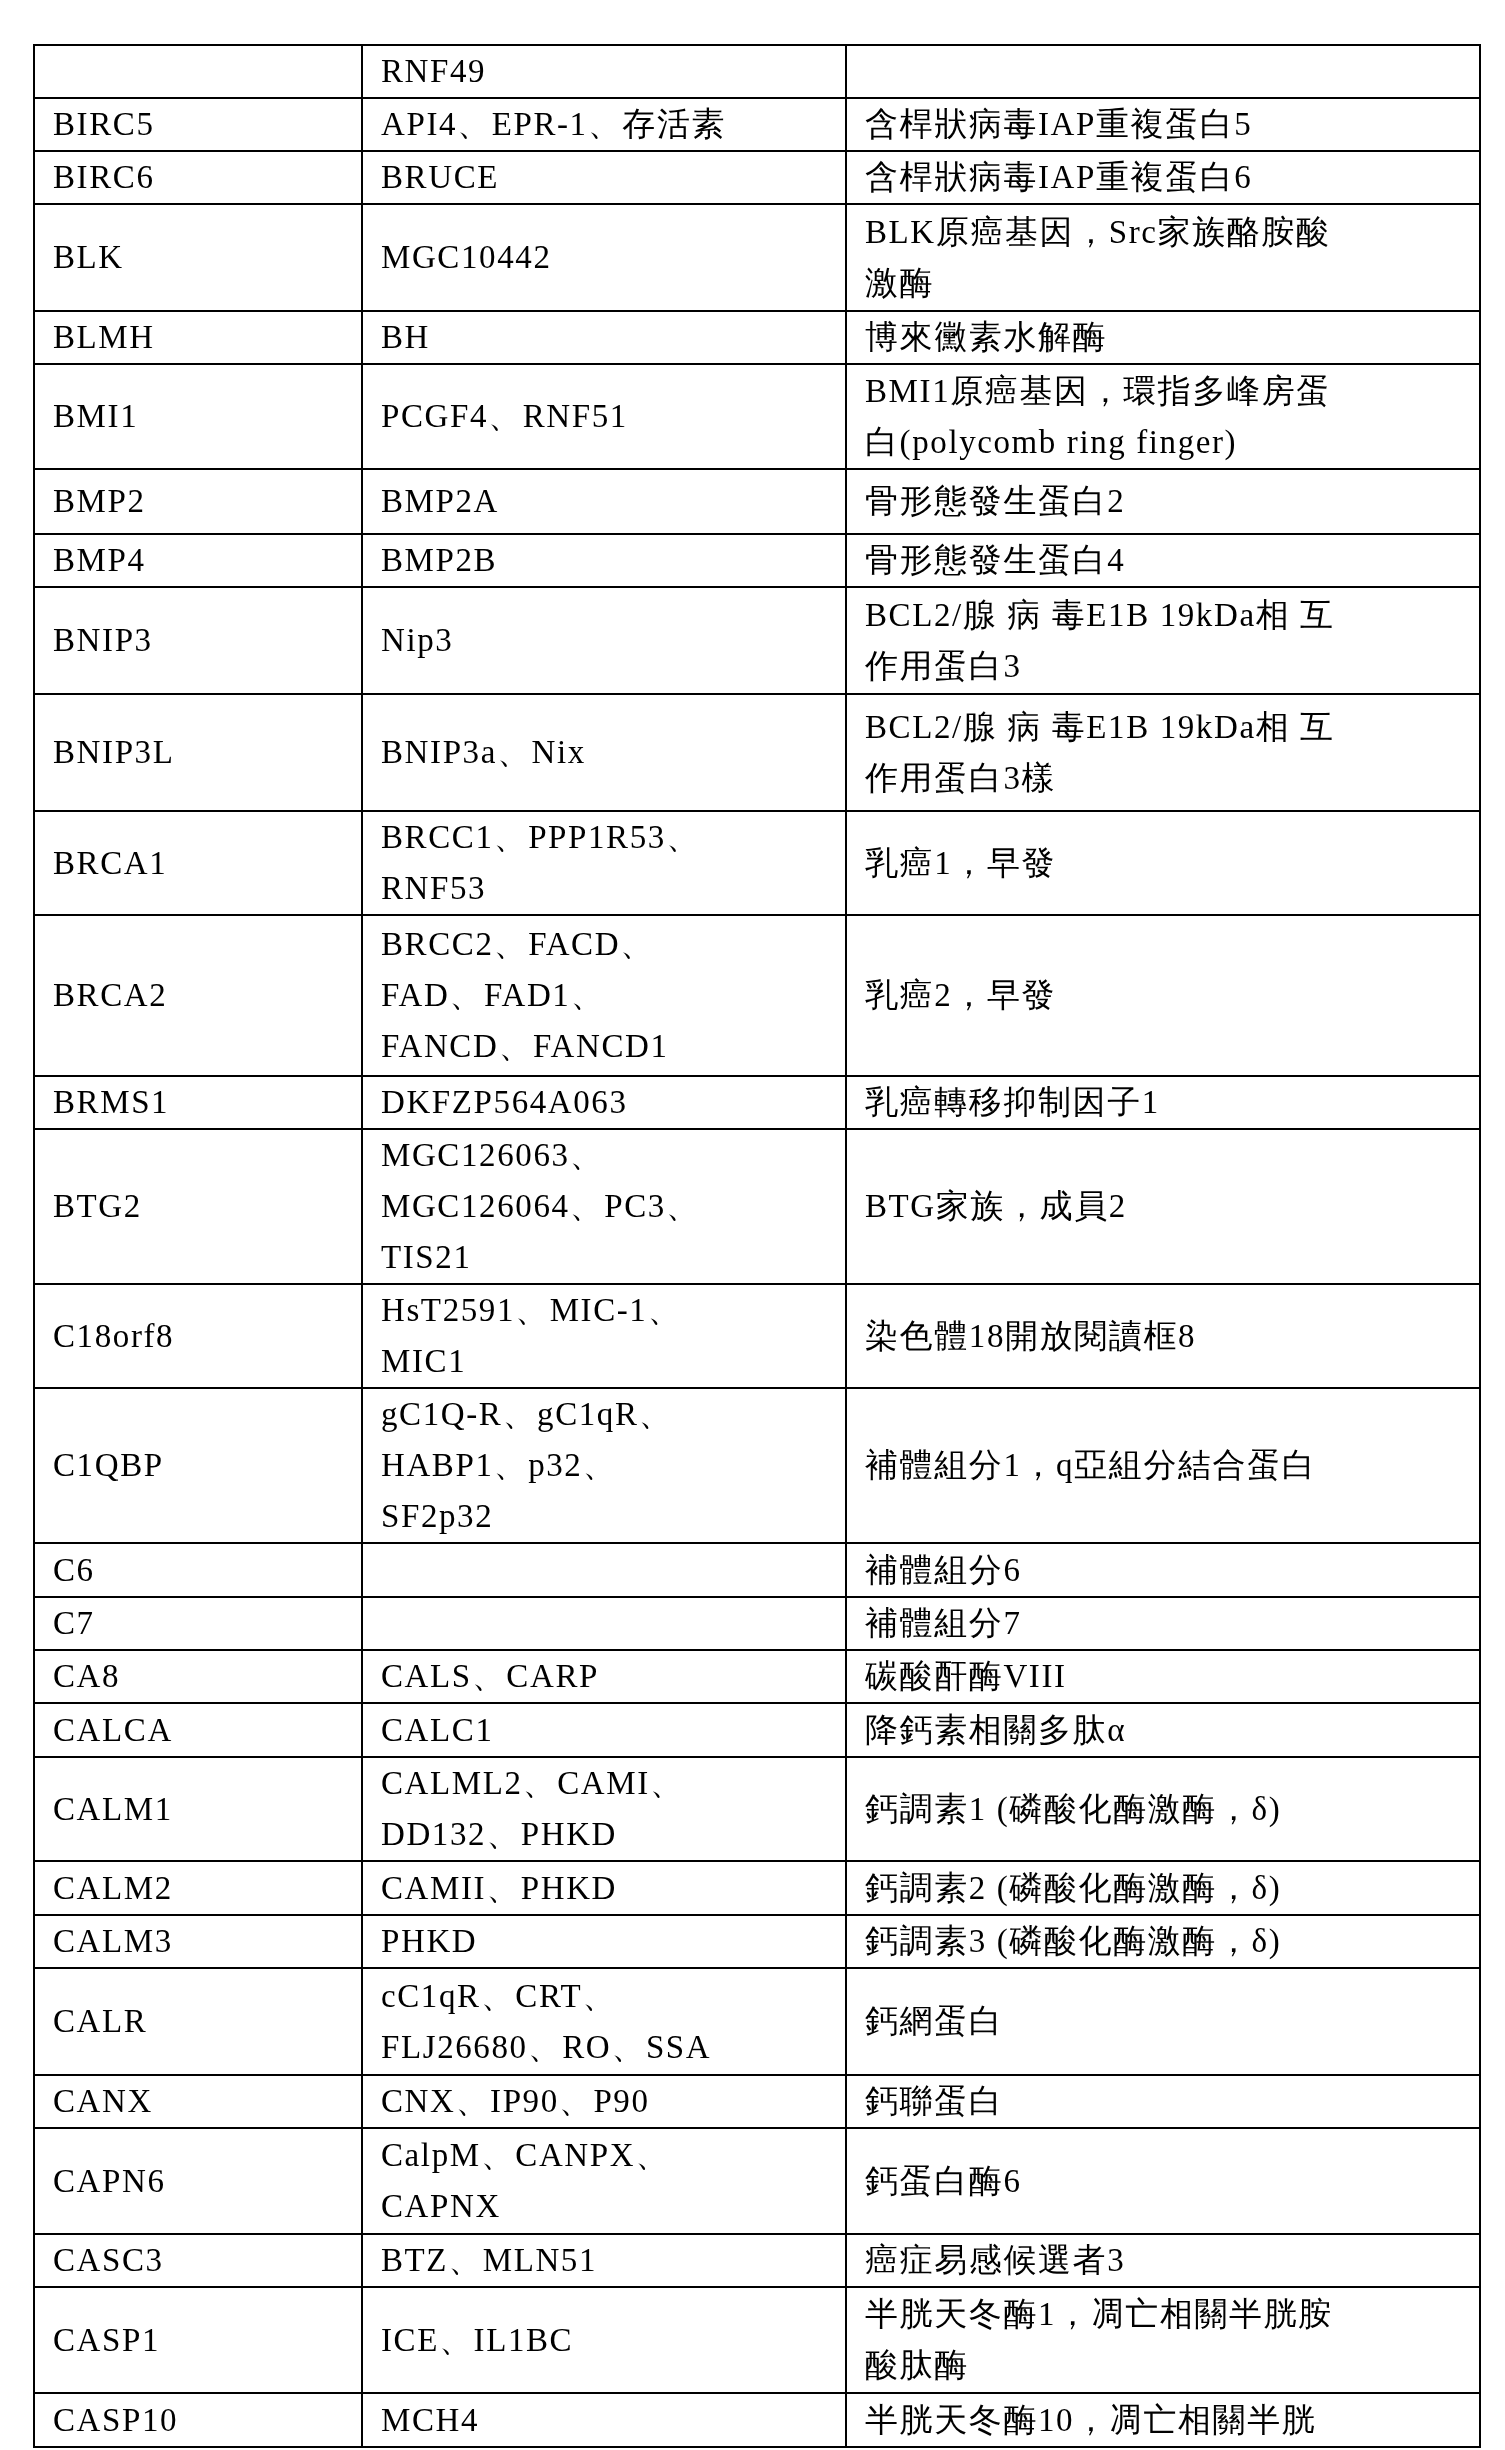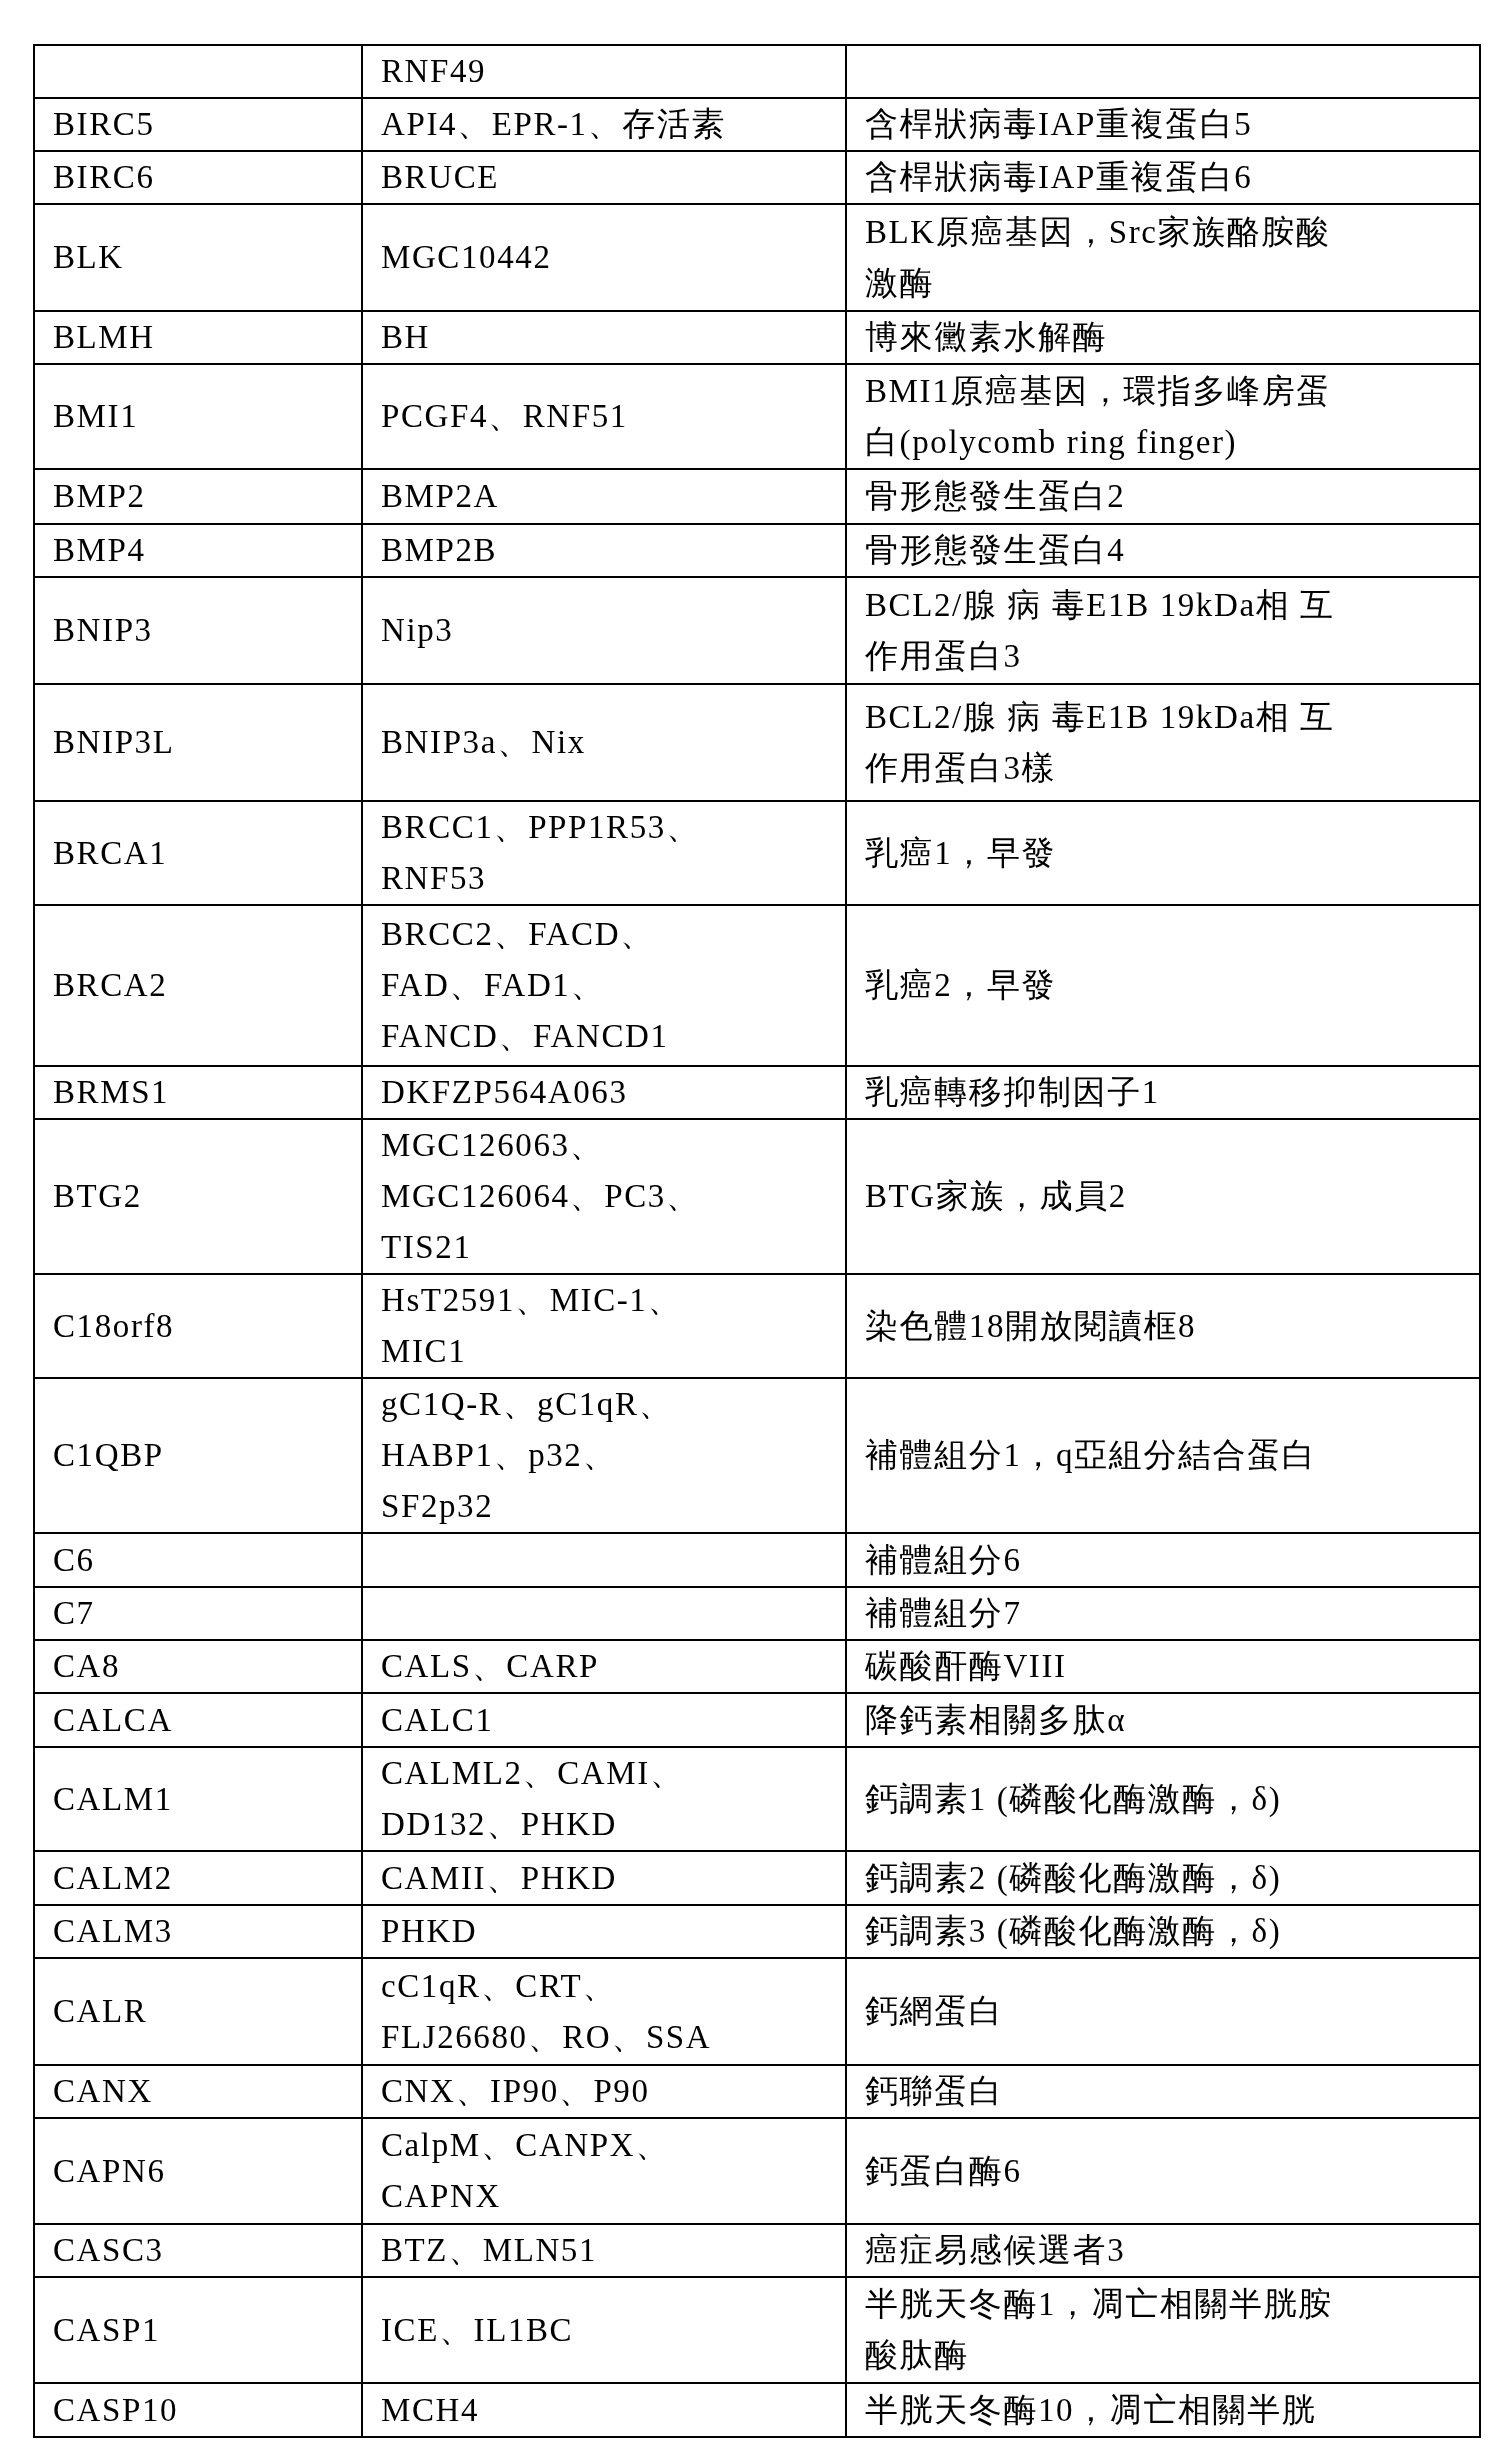--- a/index.html
+++ b/index.html
@@ -53,21 +53,21 @@
     <td>BLMH</td>
     <td>BH</td>
     <td>博來黴素水解酶</td>
   </tr>
       <tr style="height: 105px;">
     <td>BMI1</td>
     <td>PCGF4、RNF51</td>
     <td>BMI1原癌基因，環指多峰房蛋
 白(polycomb ring finger)</td>
   </tr>
-      <tr style="height: 55px;">
+      <tr style="height: 65px;">
     <td>BMP2</td>
     <td>BMP2A</td>
     <td>骨形態發生蛋白2</td>
   </tr>
       <tr style="height: 52px;">
     <td>BMP4</td>
     <td>BMP2B</td>
     <td>骨形態發生蛋白4</td>
   </tr>
       <tr style="height: 107px;">

